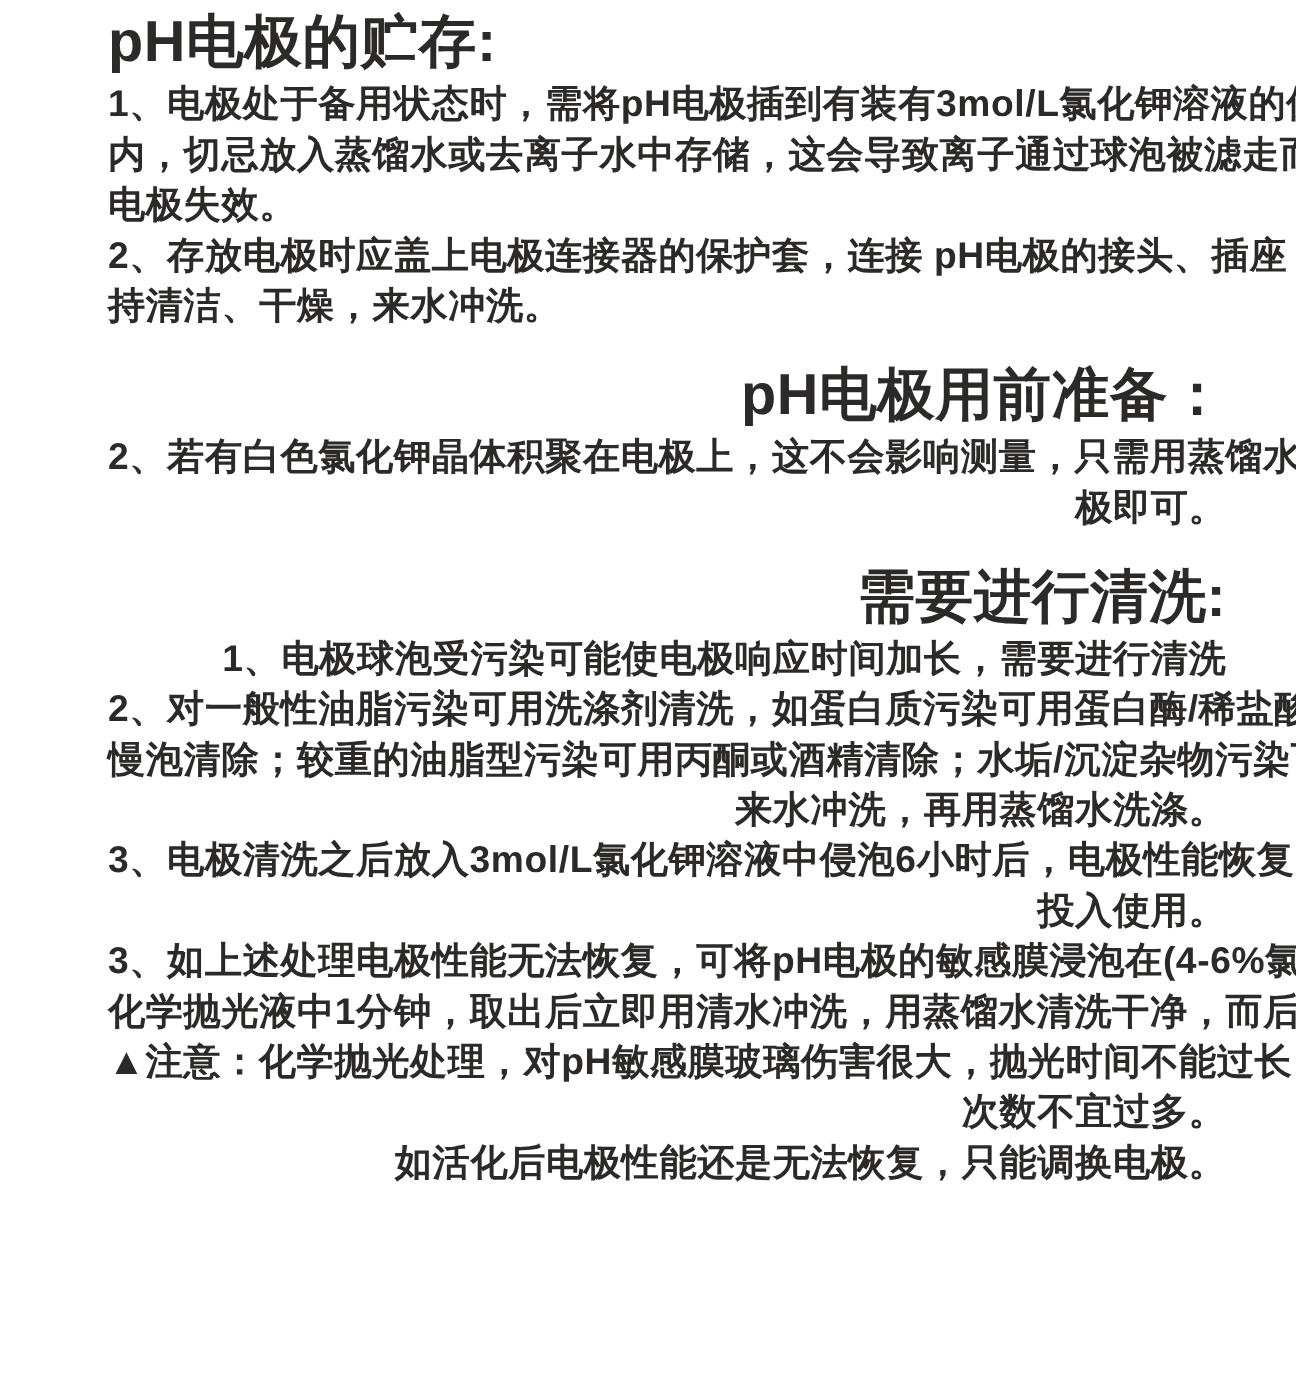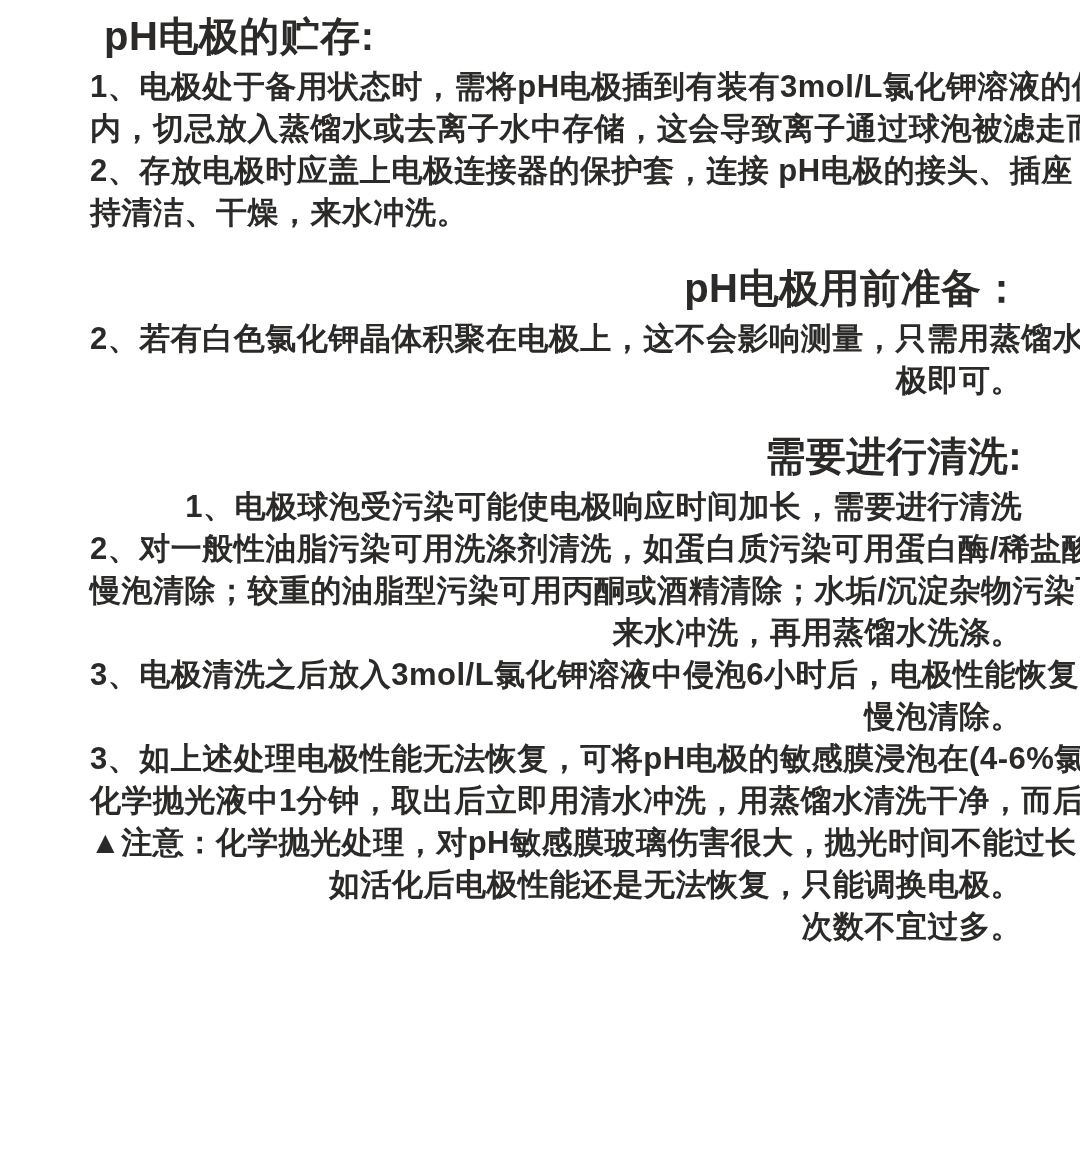--- a/index.html
+++ b/index.html
@@ -17,61 +17,62 @@
   .doc {
     box-sizing: border-box;
     width: 1080px;
     padding: 12px 58px 20px 90px;
   }
   .section + .section {
     margin-top: 30px;
     text-align: right;
   }
   .section-heading {
-    font-size: 40px;
+    font-size: 48px;
     line-height: 48px;
     font-weight: 700;
-    margin: 0 0 6px 14px;
+    margin: 0 0 6px 0;
     letter-spacing: 0.5px;
   }
   .text-line {
     font-size: 31px;
     line-height: 42px;
     font-weight: 700;
     letter-spacing: 0.5px;
     white-space: nowrap;
   }
 </style>
 </head>
 <body>
 
 <div class="doc">
 
   <div class="section">
     <h2 class="section-heading">pH电极的贮存:</h2>
     <div class="text-line">1、电极处于备用状态时，需将pH电极插到有装有3mol/L氯化钾溶液的保护套</div>
     <div class="text-line">内，切忌放入蒸馏水或去离子水中存储，这会导致离子通过球泡被滤走而导致</div>
+    <div class="text-line">电极失效。</div>
     <div class="text-line">2、存放电极时应盖上电极连接器的保护套，连接 pH电极的接头、插座，应保</div>
     <div class="text-line">持清洁、干燥，来水冲洗。</div>
   </div>
 
   <div class="section">
     <h2 class="section-heading">pH电极用前准备：</h2>
     <div class="text-line">2、若有白色氯化钾晶体积聚在电极上，这不会影响测量，只需用蒸馏水漂洗电</div>
     <div class="text-line">极即可。</div>
   </div>
 
   <div class="section">
     <h2 class="section-heading">需要进行清洗:</h2>
     <div class="text-line">1、电极球泡受污染可能使电极响应时间加长，需要进行清洗</div>
     <div class="text-line">2、对一般性油脂污染可用洗涤剂清洗，如蛋白质污染可用蛋白酶/稀盐酸溶液</div>
     <div class="text-line">慢泡清除；较重的油脂型污染可用丙酮或酒精清除；水垢/沉淀杂物污染可用自</div>
     <div class="text-line">来水冲洗，再用蒸馏水洗涤。</div>
     <div class="text-line">3、电极清洗之后放入3mol/L氯化钾溶液中侵泡6小时后，电极性能恢复，重新</div>
-    <div class="text-line">慢泡清除。</div>
+    <div class="text-line">投入使用。</div>
     <div class="text-line">3、如上述处理电极性能无法恢复，可将pH电极的敏感膜浸泡在(4-6%氯氟酸)</div>
     <div class="text-line">化学抛光液中1分钟，取出后立即用清水冲洗，用蒸馏水清洗干净，而后放在</div>
     <div class="text-line">▲注意：化学抛光处理，对pH敏感膜玻璃伤害很大，抛光时间不能过长，抛光</div>
+    <div class="text-line">次数不宜过多。</div>
     <div class="text-line">如活化后电极性能还是无法恢复，只能调换电极。</div>
-    <div class="text-line">次数不宜过多。</div>
   </div>
 
 </div>
 
 </body></html>

